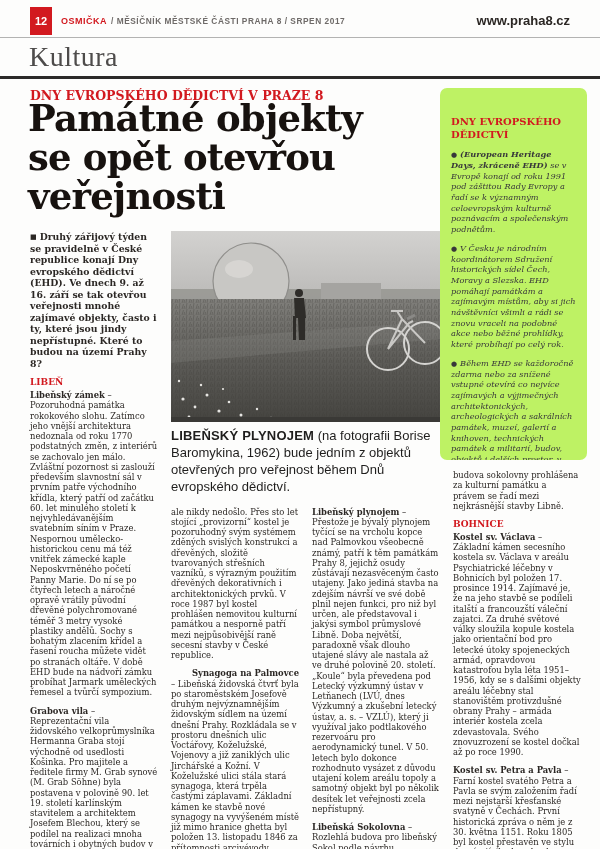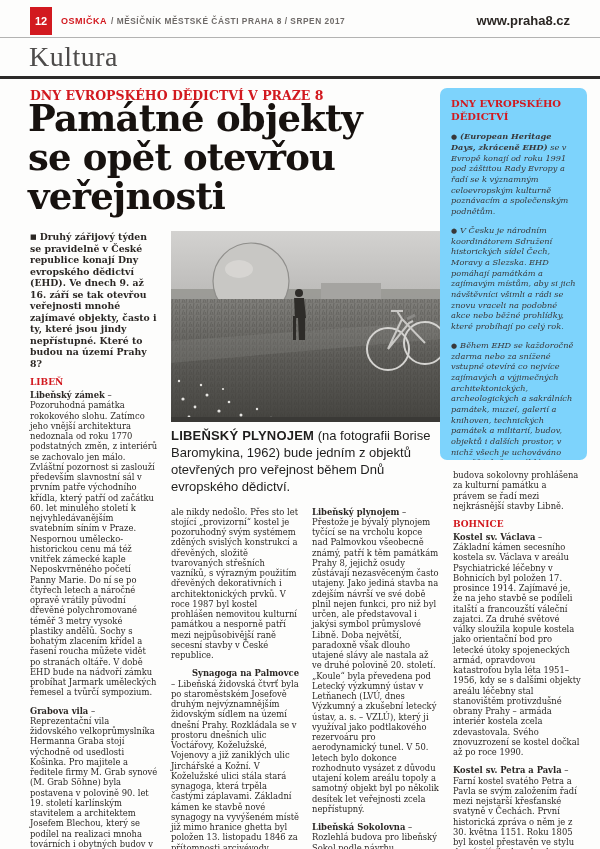--- a/index.html
+++ b/index.html
@@ -40,21 +40,21 @@
   .photo{width:269px;height:191px;position:relative;background:#b9b8b6;overflow:hidden;}
   .photo svg{display:block;}
   .caption{font-family:"Liberation Sans",sans-serif;font-size:13px;line-height:1.32;
            margin:5px 0 11px;color:#1f1e1d;}
   .caption b{letter-spacing:.2px;}
   .midcols{display:flex;gap:13px;}
   .midcols .col{width:128px;}
 
   
   .sidebar{position:absolute;top:88px;left:440px;width:147px;height:372px;box-sizing:border-box;
-           background:#7dd3fc;border-radius:7px;padding:10px 11px 10px;overflow:hidden;}
+           background:#bef264;border-radius:7px;padding:28px 11px 10px;overflow:hidden;}
   .sidebar-title{color:#d2191f;font-weight:bold;font-size:10px;line-height:1.25;
                  margin:0 0 8px;white-space:pre-line;}
   .sb{font-style:italic;font-size:8.2px;line-height:1.3;color:#38383a;margin:0 0 8px;}
   .sb .blt{font-style:normal;font-size:7px;margin-right:3px;}
 </style>
 </head>
 <body>
 
 <div class="page">
 

